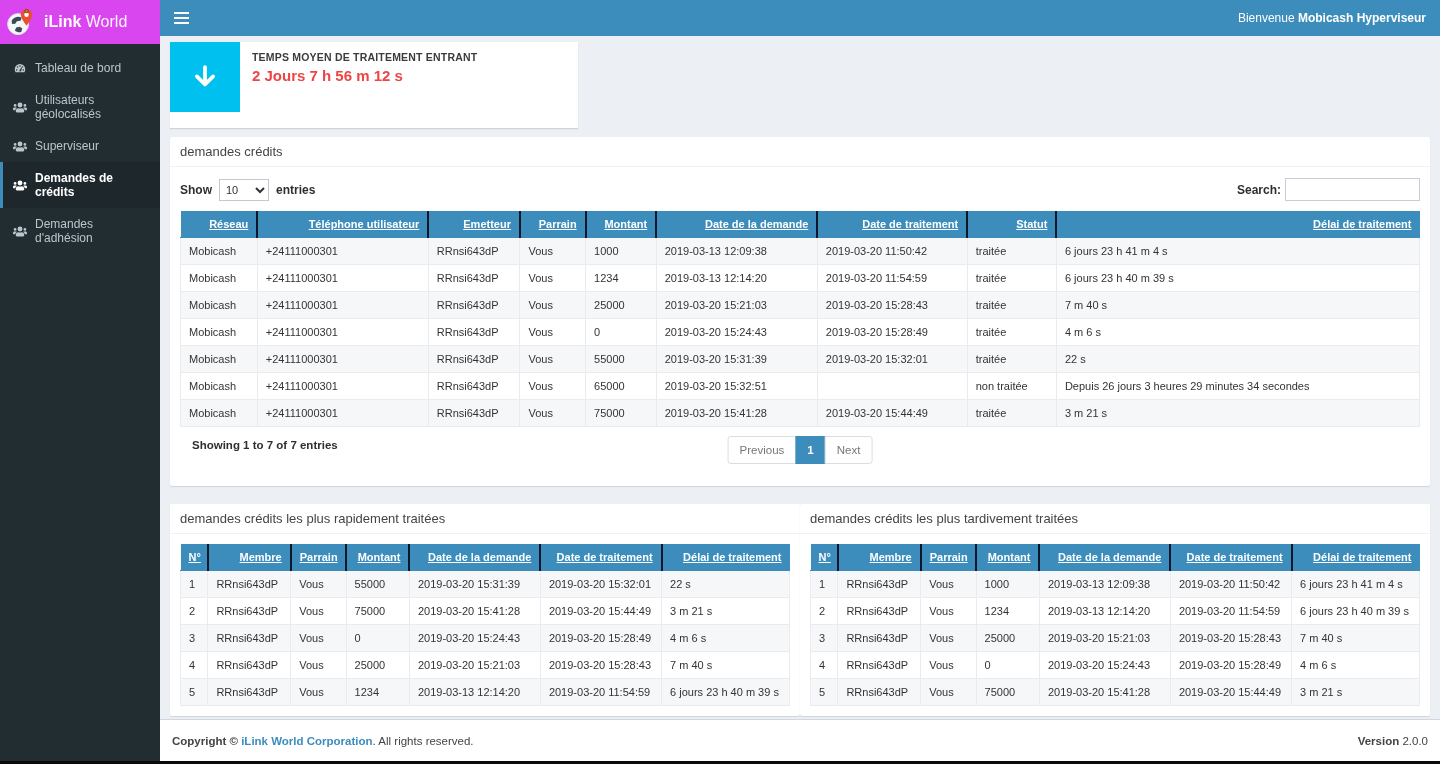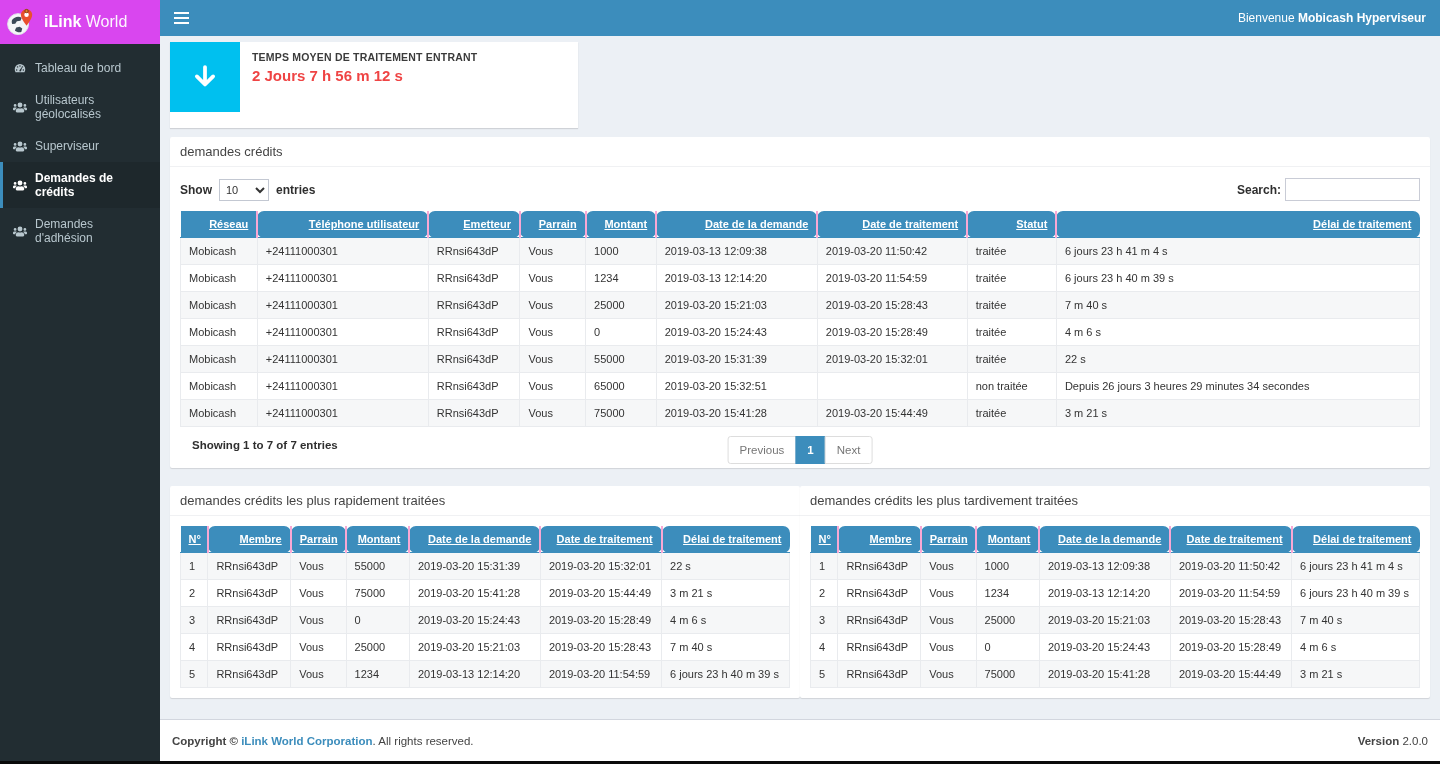--- a/index.html
+++ b/index.html
@@ -32,34 +32,34 @@
   
   .info-box { width:408px; height:86px; background:#fff; display:flex; box-shadow:0 1px 1px rgba(0,0,0,.12); margin-bottom:9px; }
   .info-box-icon { width:70px; height:70px; background:#00c0ef; display:flex; align-items:center; justify-content:center; flex-shrink:0; }
   .info-box-icon svg { width:30px; height:30px; }
   .info-box-content { padding:9px 12px; }
   .info-box-label { font-size:10.5px; font-weight:bold; color:#3b3b3b; text-transform:uppercase; letter-spacing:.2px; }
   .info-box-value { font-size:15px; font-weight:bold; color:#ef4444; margin-top:4px; }
   
   .panel { background:#fff; box-shadow:0 1px 1px rgba(0,0,0,.12); border-radius:2px; }
   .panel-title { padding:7px 10px; font-size:13px; color:#444; border-bottom:1px solid #f0f1f3; }
-  .panel-body { padding:8px 10px 0 10px; }
+  .panel-body { padding:8px 10px 18px 10px; }
   .main-panel { margin-bottom:18px; }
   
   .dt-controls { display:flex; justify-content:space-between; align-items:center; margin:3px 0 10px 0;
                  font-size:12px; font-weight:bold; color:#2f2f2f; }
   .show-entries { display:flex; align-items:center; gap:7px; }
   .show-entries select { width:50px; height:22px; font-size:11px; border:1px solid #c3c8d2; background:#fff; color:#333; padding:0 2px; }
   .search-box { display:flex; align-items:center; gap:4px; }
   .search-box input { width:135px; height:23px; border:1px solid #c9ccd6; background:#fff; padding:2px 6px; font-size:12px; }
   
   table.data { width:100%; border-collapse:collapse; font-size:11px; color:#333; table-layout:fixed; }
   table.data th { background:#3c8dbc; color:#fff; text-align:right; font-weight:bold; font-size:11px;
                   padding:7px 8px; border-bottom:1px solid #3c8dbc;text-decoration:underline; }
-  table.data th + th { border-left:2px solid #f9a8d4;border-radius:7px; }
+  table.data th + th { border-left:2px solid #0f172a; }
   table.data td { padding:7px 8px; border:1px solid #e9ebee; overflow:hidden; white-space:nowrap; text-overflow:ellipsis; }
   table.data tbody tr:nth-child(odd) { background:#f6f7f8; }
   table.data tbody tr:nth-child(even) { background:#fff; }
   
   .dt-footer { position:relative; margin-top:9px; height:32px; font-size:11.5px; color:#2f2f2f; }
   .dt-summary { position:absolute; left:12px; top:3px; font-weight:bold; }
   .pagination { position:absolute; left:50%; transform:translateX(-50%); top:0; display:flex; }
   .page-btn { border:1px solid #ddd; background:#fff; color:#767676; font-size:11.5px; padding:7px 11px;
               margin-left:-1px; cursor:pointer; font-family:inherit; }
   .page-btn:first-child { border-radius:3px 0 0 3px; margin-left:0; }

